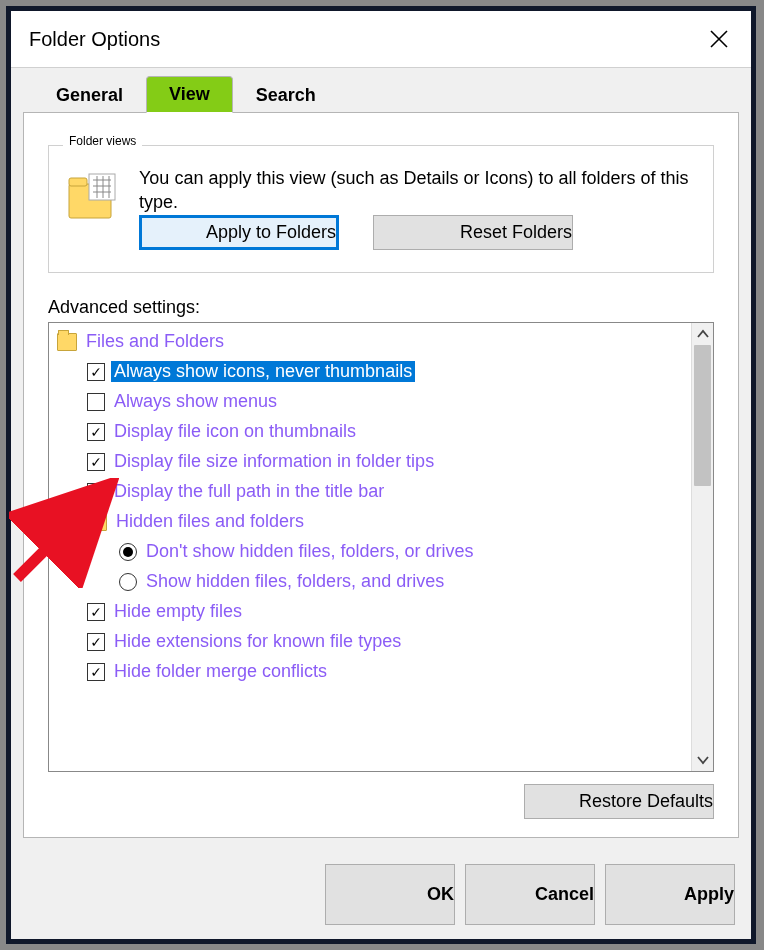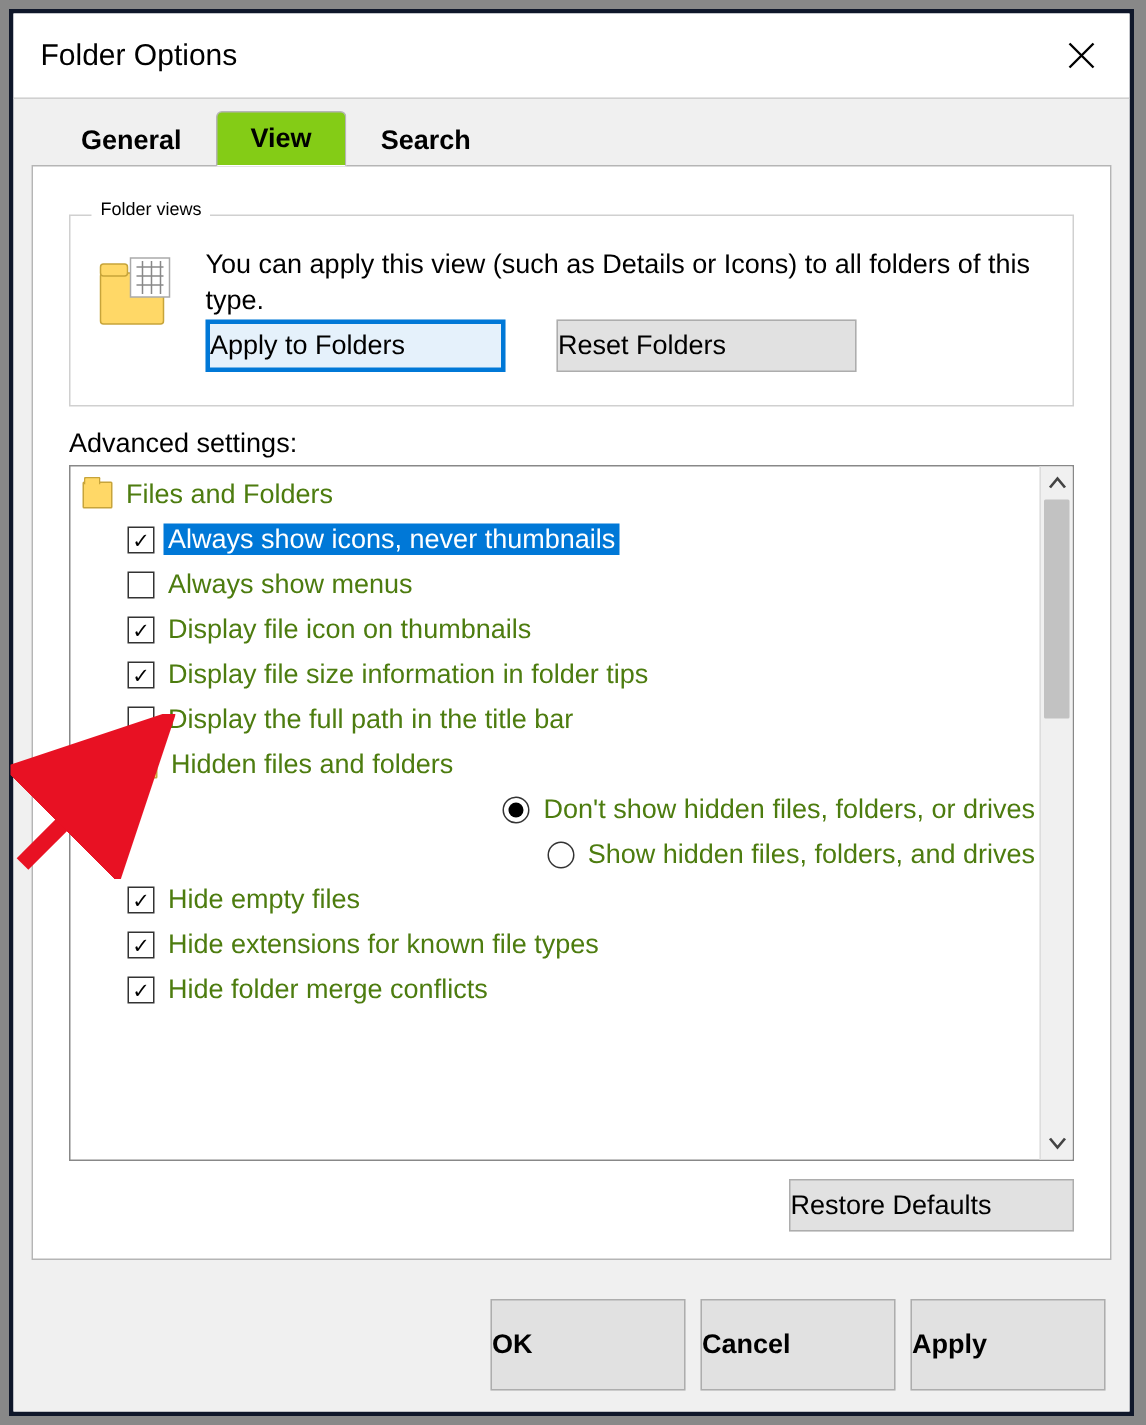--- a/index.html
+++ b/index.html
@@ -12,21 +12,21 @@
     width: 764px;
     height: 950px;
     position: relative;
     overflow: hidden;
   }
   .window {
     position: absolute;
     left: 6px; top: 6px;
     width: 750px; height: 938px;
     background: #fff;
-    border: 3px solid #0f172a;
+    border: 5px solid #0f172a;
     display: flex;
     flex-direction: column;
   }
   .titlebar {
     height: 56px;
     display: flex;
     align-items: center;
     padding: 0 18px;
     background: #fff;
   }
@@ -135,29 +135,29 @@
   }
   .btn {
     font-family: inherit;
     font-size: 18px;
     background: #e1e1e1;
     border: 1px solid #adadad;
     padding: 6px 0;
     min-width: 200px;
     cursor: pointer;
     color: #000;
-    text-align: left;
+    text-align: right;
   }
   .btn.highlight {
     border: 3px solid #0078d7;
     background: #e5f1fb;
     padding: 4px 0;
   }
   .adv-label {
-    margin-top: 14px;
+    margin-top: 24px;
     margin-bottom: 4px;
     font-size: 18px;
     color: #000;
   }
   .tree-wrap {
     border: 1px solid #888;
     background: #fff;
     flex: 1;
     display: flex;
     min-height: 380px;
@@ -196,21 +196,21 @@
     border-radius: 1px;
   }
   .node {
     display: flex;
     align-items: center;
     gap: 6px;
     height: 30px;
     padding-left: 8px;
   }
   .node.lvl1 { padding-left: 38px; }
-  .node.lvl2 { padding-left: 70px; justify-content: flex-end; }
+  .node.lvl2 { padding-left: 70px; }
   .node .icon-folder {
     width: 20px; height: 18px;
     background: #ffd867;
     border: 1px solid #c7a43a;
     border-radius: 1px;
     display: inline-block;
     position: relative;
   }
   .node .icon-folder::before {
     content: "";
@@ -242,21 +242,21 @@
     cursor: pointer;
     background: #fff;
   }
   .radio .dot {
     width: 10px; height: 10px;
     border-radius: 50%;
     background: #000;
   }
   .node-label {
     font-size: 18px;
-    color: #4d7c0f;
+    color: #8b5cf6;
     padding: 0 3px;
     white-space: nowrap;
   }
   .node-label.selected {
     background: #0078d7;
     color: #fff;
   }
   .restore-row {
     display: flex;
     justify-content: flex-end;

